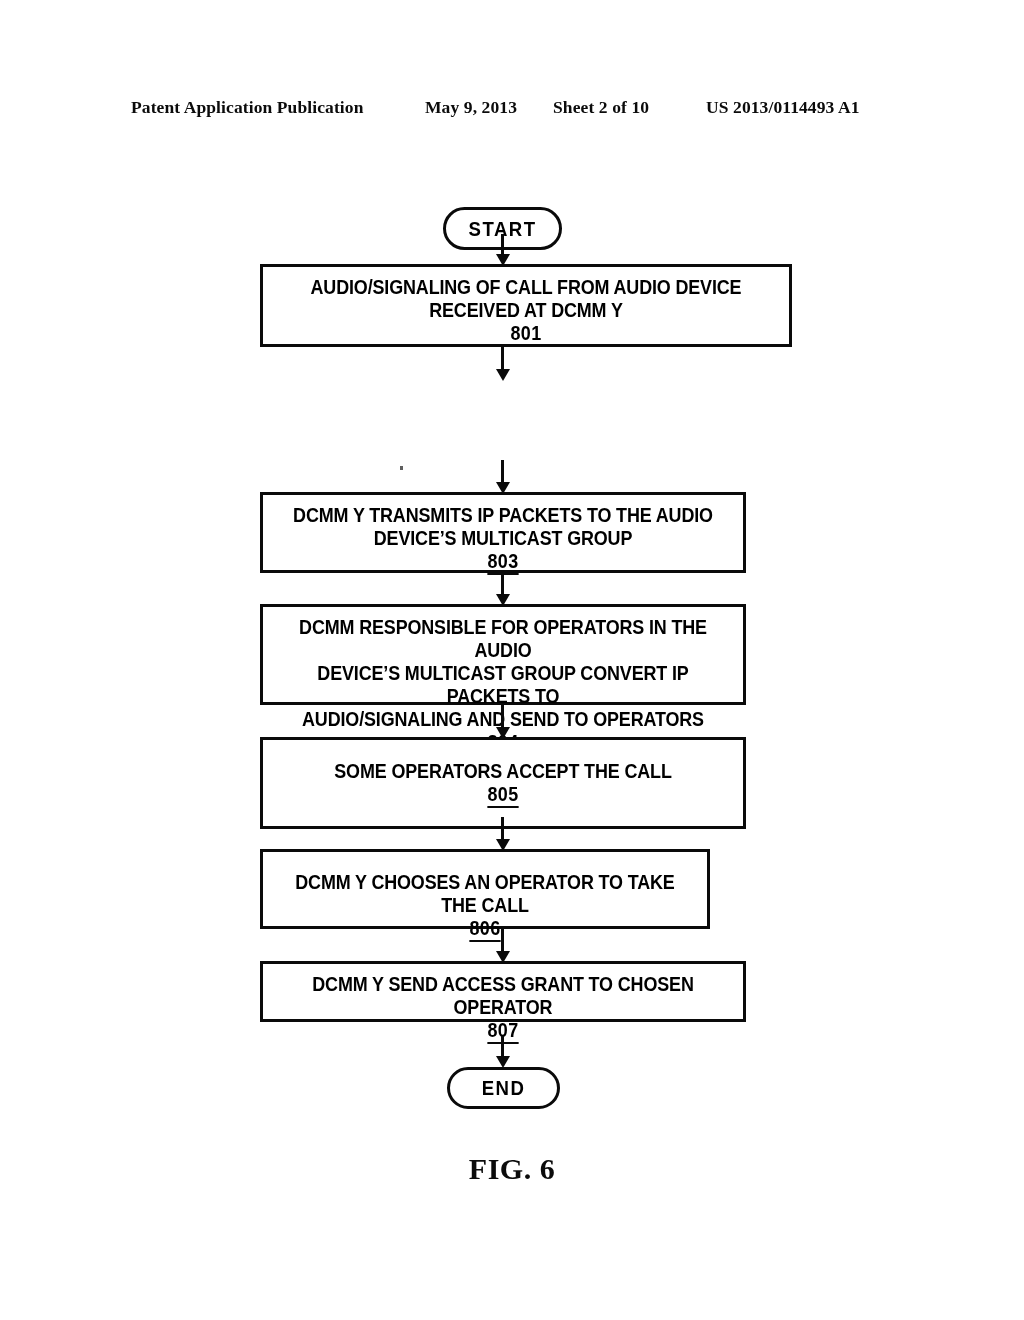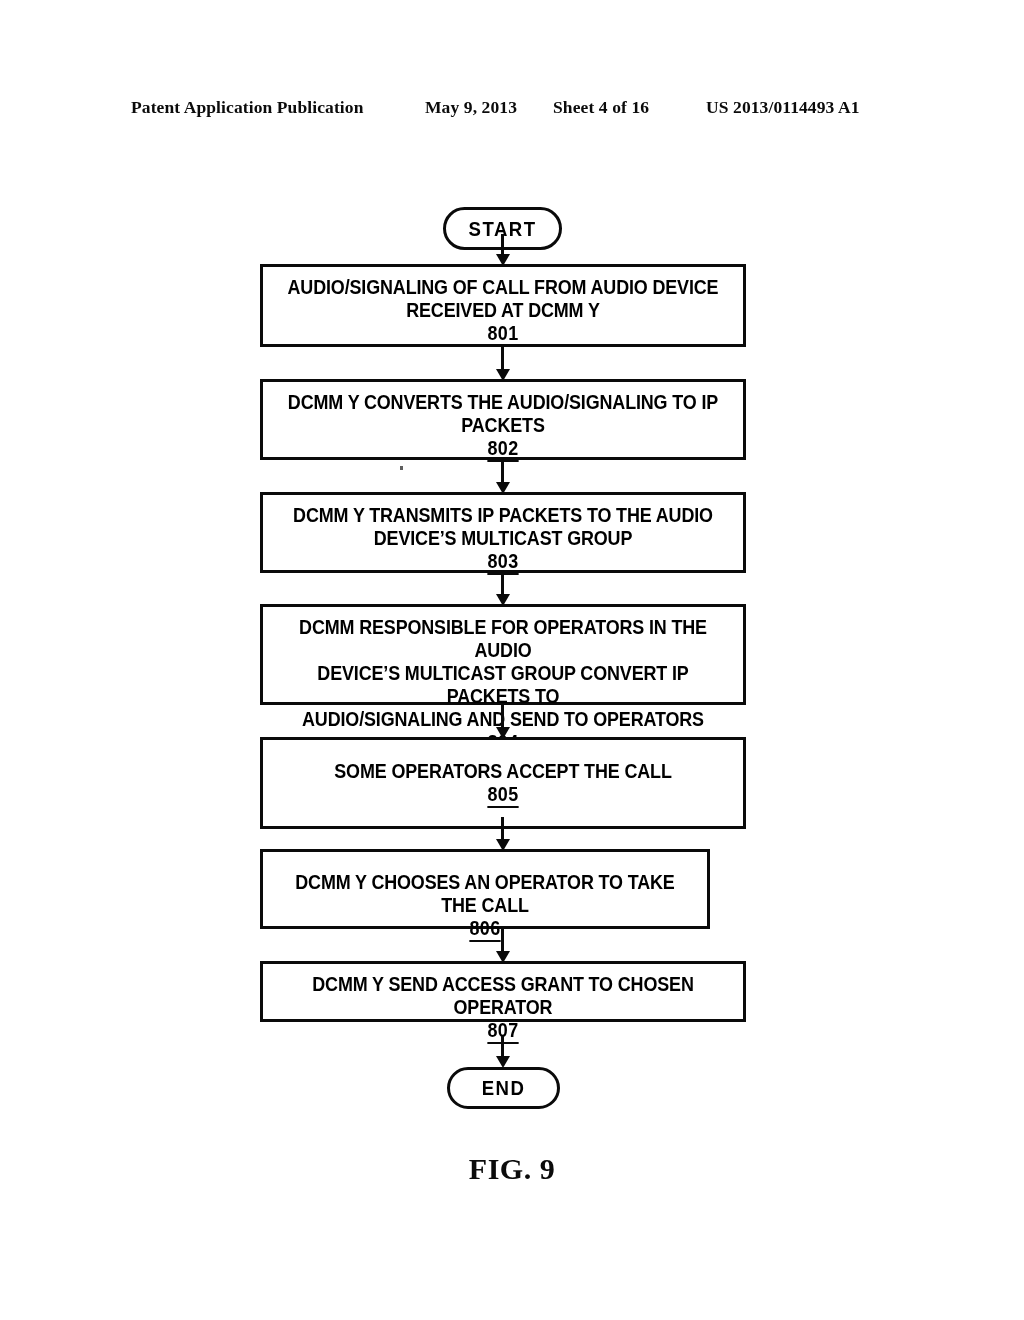--- a/index.html
+++ b/index.html
@@ -137,47 +137,42 @@
     letter-spacing: 0.5px;
     color: #0b0b0b;
   }
 </style>
 </head>
 <body>
 
 <div class="header">
   <span class="hdr-pub">Patent Application Publication</span>
   <span class="hdr-date">May 9, 2013</span>
-  <span class="hdr-sheet">Sheet 4 of 16</span>
+  <span class="hdr-sheet">Sheet 2 of 10</span>
   <span class="hdr-num">US 2013/0114493 A1</span>
 </div>
 
 <div class="chart">
 
   <div class="terminator" style="left:443px; top:207px; width:119px; height:43px;">
     <span>START</span>
   </div>
 
   <div class="conn" style="left:501px; top:234px; height:26px;"></div>
   <div class="arrowhead" style="left:495.5px; top:254px;"></div>
 
-  <div class="procbox" style="left:260px; top:264px; width:486px; height:83px;">
+  <div class="procbox" style="left:260px; top:264px; width:532px; height:83px;">
     <div class="btext">AUDIO/SIGNALING OF CALL FROM AUDIO DEVICE
 RECEIVED AT DCMM Y</div>
     <div class="bnum"><u>801</u></div>
   </div>
 
   <div class="conn" style="left:501px; top:347px; height:28px;"></div>
   <div class="arrowhead" style="left:495.5px; top:369px;"></div>
 
-  <div class="procbox" style="left:260px; top:379px; width:486px; height:81px;">
-    <div class="btext">DCMM Y CONVERTS THE AUDIO/SIGNALING TO IP
-PACKETS</div>
-    <div class="bnum"><u>802</u></div>
-  </div>
 
   <div class="speck" style="left:400px; top:466px;"></div>
 
   <div class="conn" style="left:501px; top:460px; height:28px;"></div>
   <div class="arrowhead" style="left:495.5px; top:482px;"></div>
 
   <div class="procbox" style="left:260px; top:492px; width:486px; height:81px;">
     <div class="btext">DCMM Y TRANSMITS IP PACKETS TO THE AUDIO
 DEVICE’S MULTICAST GROUP</div>
     <div class="bnum"><u>803</u></div>
@@ -219,13 +214,13 @@
 
   <div class="conn" style="left:501px; top:1036px; height:26px;"></div>
   <div class="arrowhead" style="left:495.5px; top:1056px;"></div>
 
   <div class="terminator" style="left:447px; top:1067px; width:113px; height:42px;">
     <span>END</span>
   </div>
 
 </div>
 
-<div class="figcaption">FIG. 9</div>
+<div class="figcaption">FIG. 6</div>
 
 </body></html>

